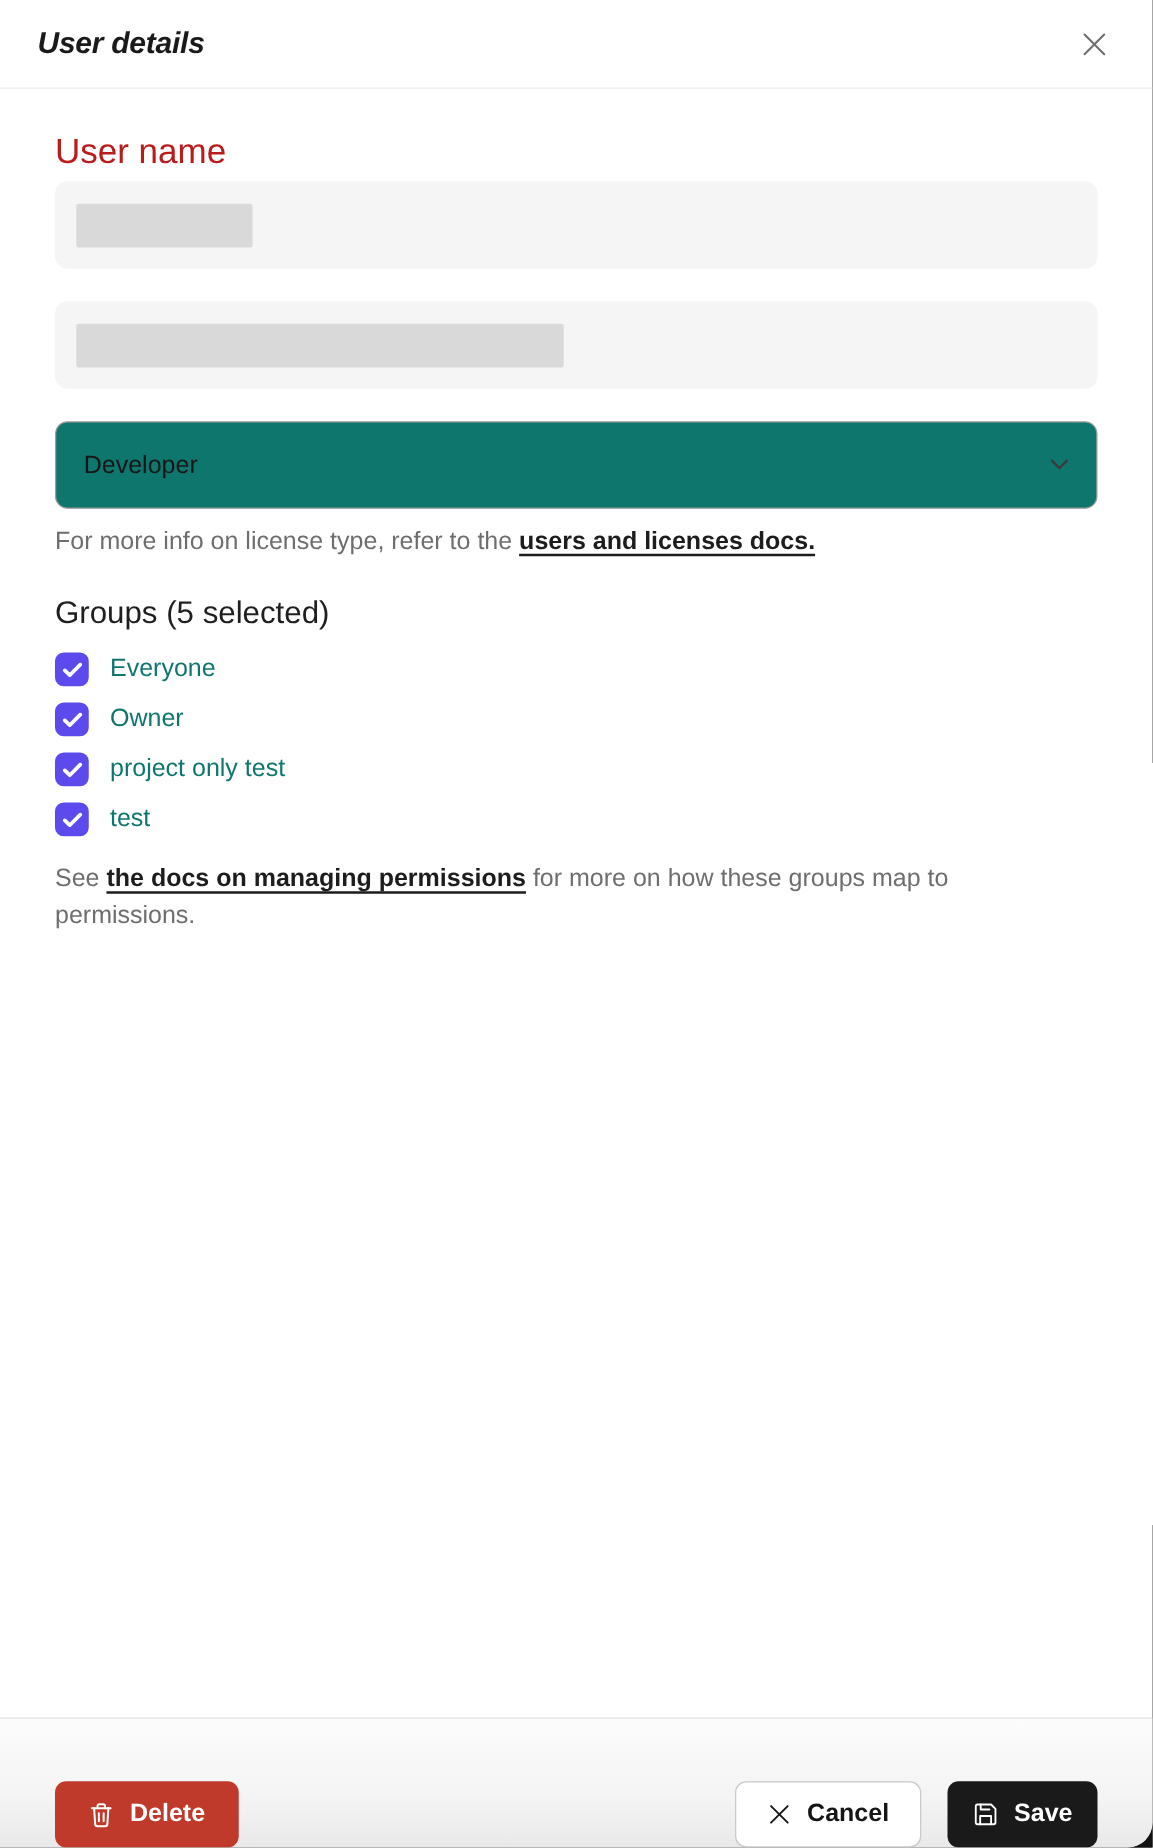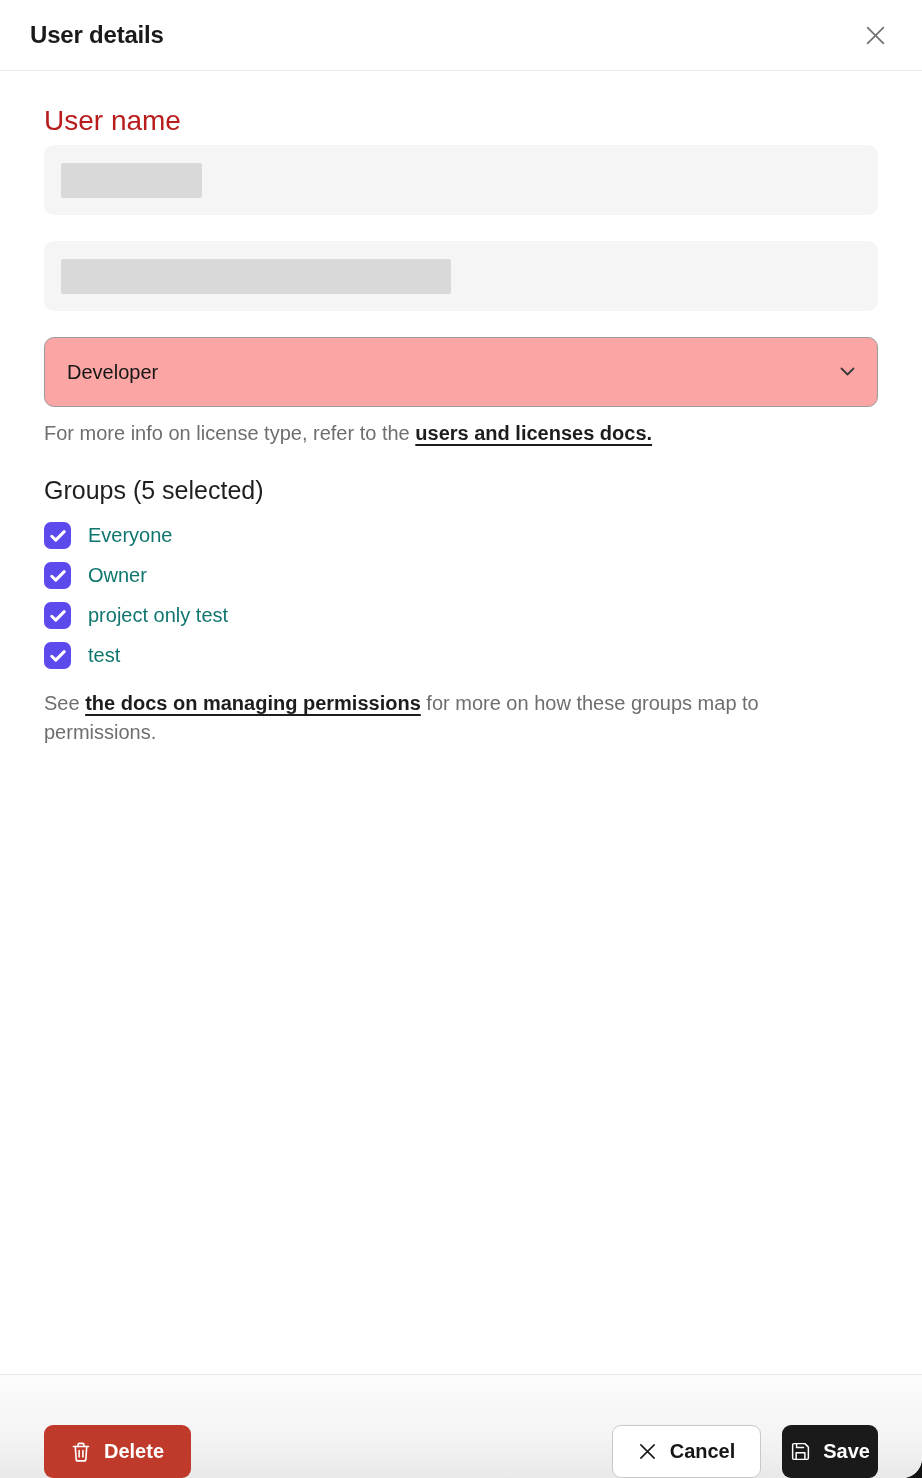--- a/index.html
+++ b/index.html
@@ -7,36 +7,36 @@
   .modal {
     position:absolute; inset:0; background:#fff;
     border-radius:0 0 20px 0; overflow:hidden;
     display:flex; flex-direction:column;
   }
   
   .header {
     flex:0 0 71px; display:flex; align-items:center; justify-content:space-between;
     padding:0 32px 0 30px; border-bottom:1px solid #ececec;
   }
-  .title { font-size:24px; font-weight:700; color:#1a1a1a; letter-spacing:-0.2px; }
+  .title { font-size:24px; font-weight:700; color:#1a1a1a; letter-spacing:-0.2px;font-style:italic; }
   .close-btn { width:30px; height:30px; border:none; background:transparent; cursor:pointer; display:flex; align-items:center; justify-content:center; }
 
   
   .content { flex:1 1 auto; padding:34px 44px 0 44px; }
   .field-label { font-size:28px; color:#b91c1c; font-weight:400; margin-bottom:8px; }
   .input-display {
     height:70px; background:#f5f5f5; border-radius:10px;
     display:flex; align-items:center; padding:0 17px; margin-bottom:26px;
   }
   .redacted { height:35px; background:#d9d9d9; border-radius:2px; }
   .redacted.name  { width:141px; }
   .redacted.email { width:390px; }
 
   .select {
-    height:70px; background:#fca5a5; border:1px solid #9b9b9b; border-radius:10px;
+    height:70px; background:#0f766e; border:1px solid #9b9b9b; border-radius:10px;
     display:flex; align-items:center; justify-content:space-between;
     padding:0 22px; cursor:pointer;
   }
   .select-value { font-size:20px; color:#161616; }
 
   .help { font-size:20px; color:#6e6e6e; margin-top:12px; line-height:29px; max-width:830px; }
   .help-link { color:#1d1d1d; font-weight:700; text-decoration:underline; text-underline-offset:4px; text-decoration-thickness:1.5px; cursor:pointer; }
 
   .groups-label { font-size:25px; color:#1f1f1f; margin-top:28px; }
   .check-row { display:flex; align-items:center; margin-top:13px; }
@@ -56,21 +56,21 @@
     padding:0 44px;
   }
   .btn {
     height:53px; border-radius:9px; display:inline-flex; align-items:center;
     font-size:20px; font-weight:700; border:none; cursor:pointer;
     font-family:"Liberation Sans","DejaVu Sans",sans-serif;
   }
   .btn-delete { background:#bf3a2b; color:#fff; padding:0 27px; gap:13px; }
   .footer-right { display:flex; align-items:center; gap:21px; }
   .btn-cancel { background:#fff; color:#161616; border:1px solid #c9c9c9; padding:0 25px; gap:13px; }
-  .btn-save { background:#1a1a1a; color:#fff; padding:0 8px; gap:12px; }
+  .btn-save { background:#1a1a1a; color:#fff; padding:0 20px; gap:12px; }
   .icon { display:flex; align-items:center; justify-content:center; }
 </style>
 </head>
 <body>
 
 <div class="modal">
 
   <div class="header">
     <div class="title">User details</div>
     <button class="close-btn">

